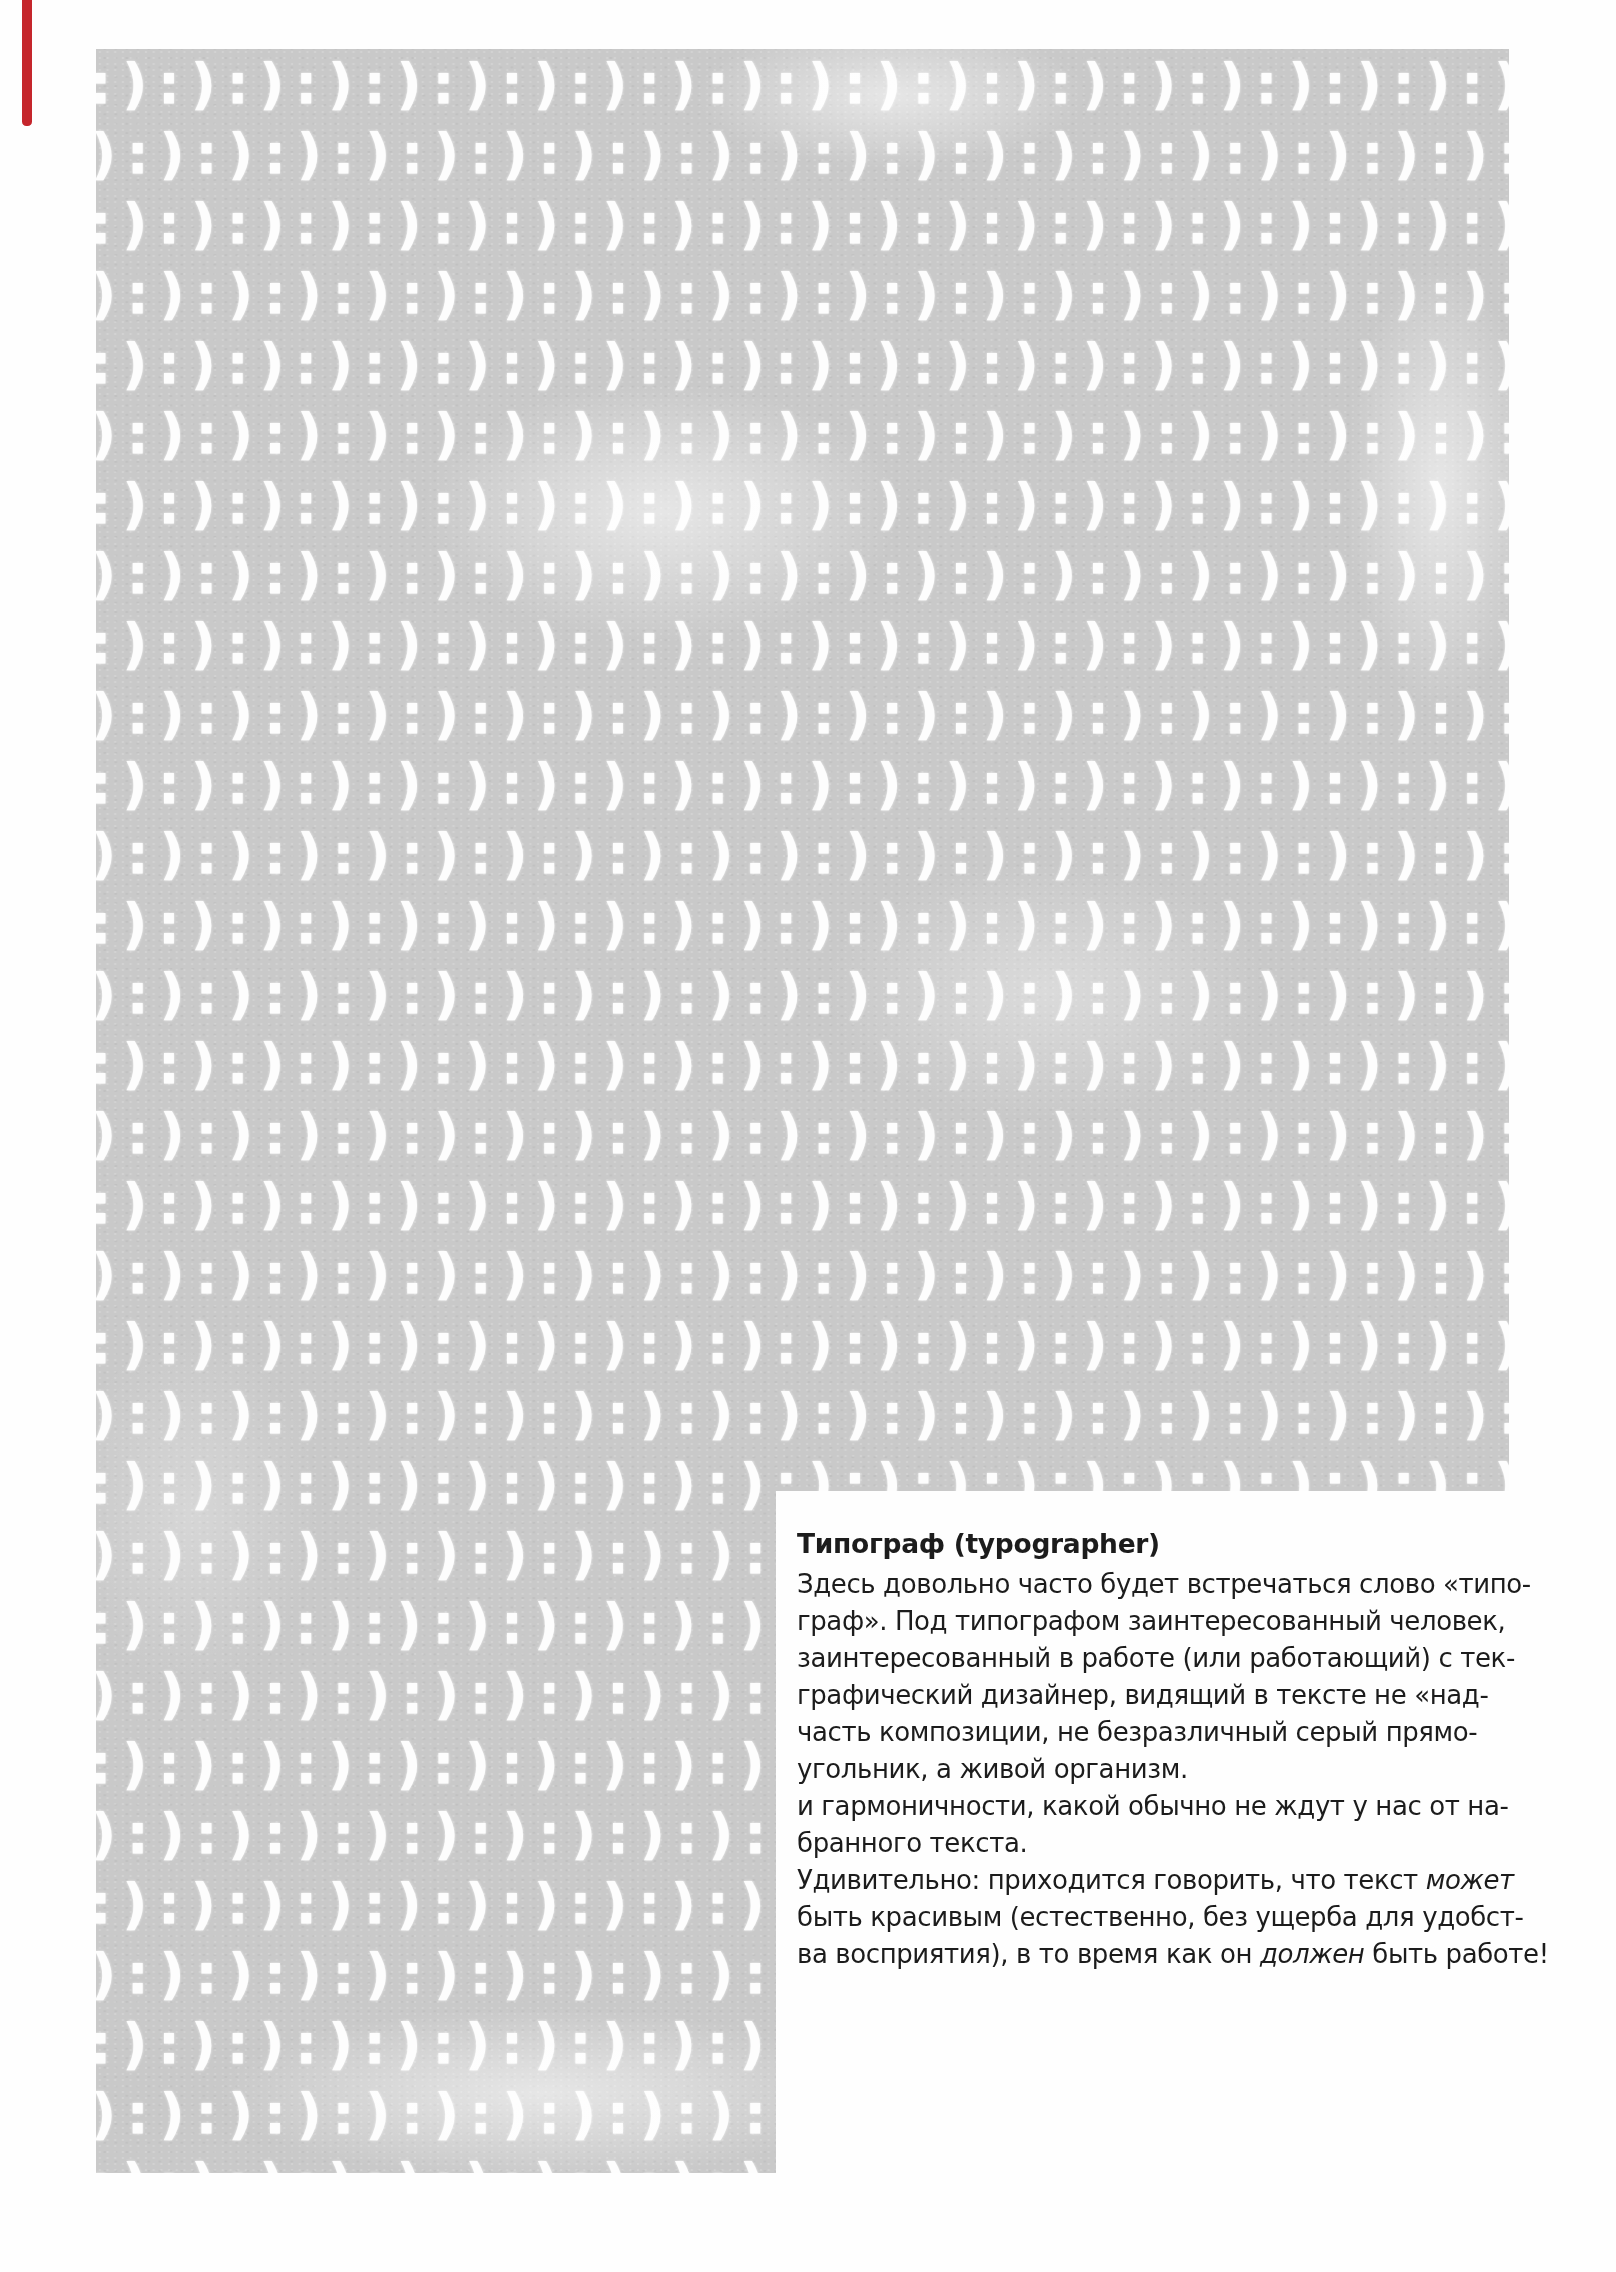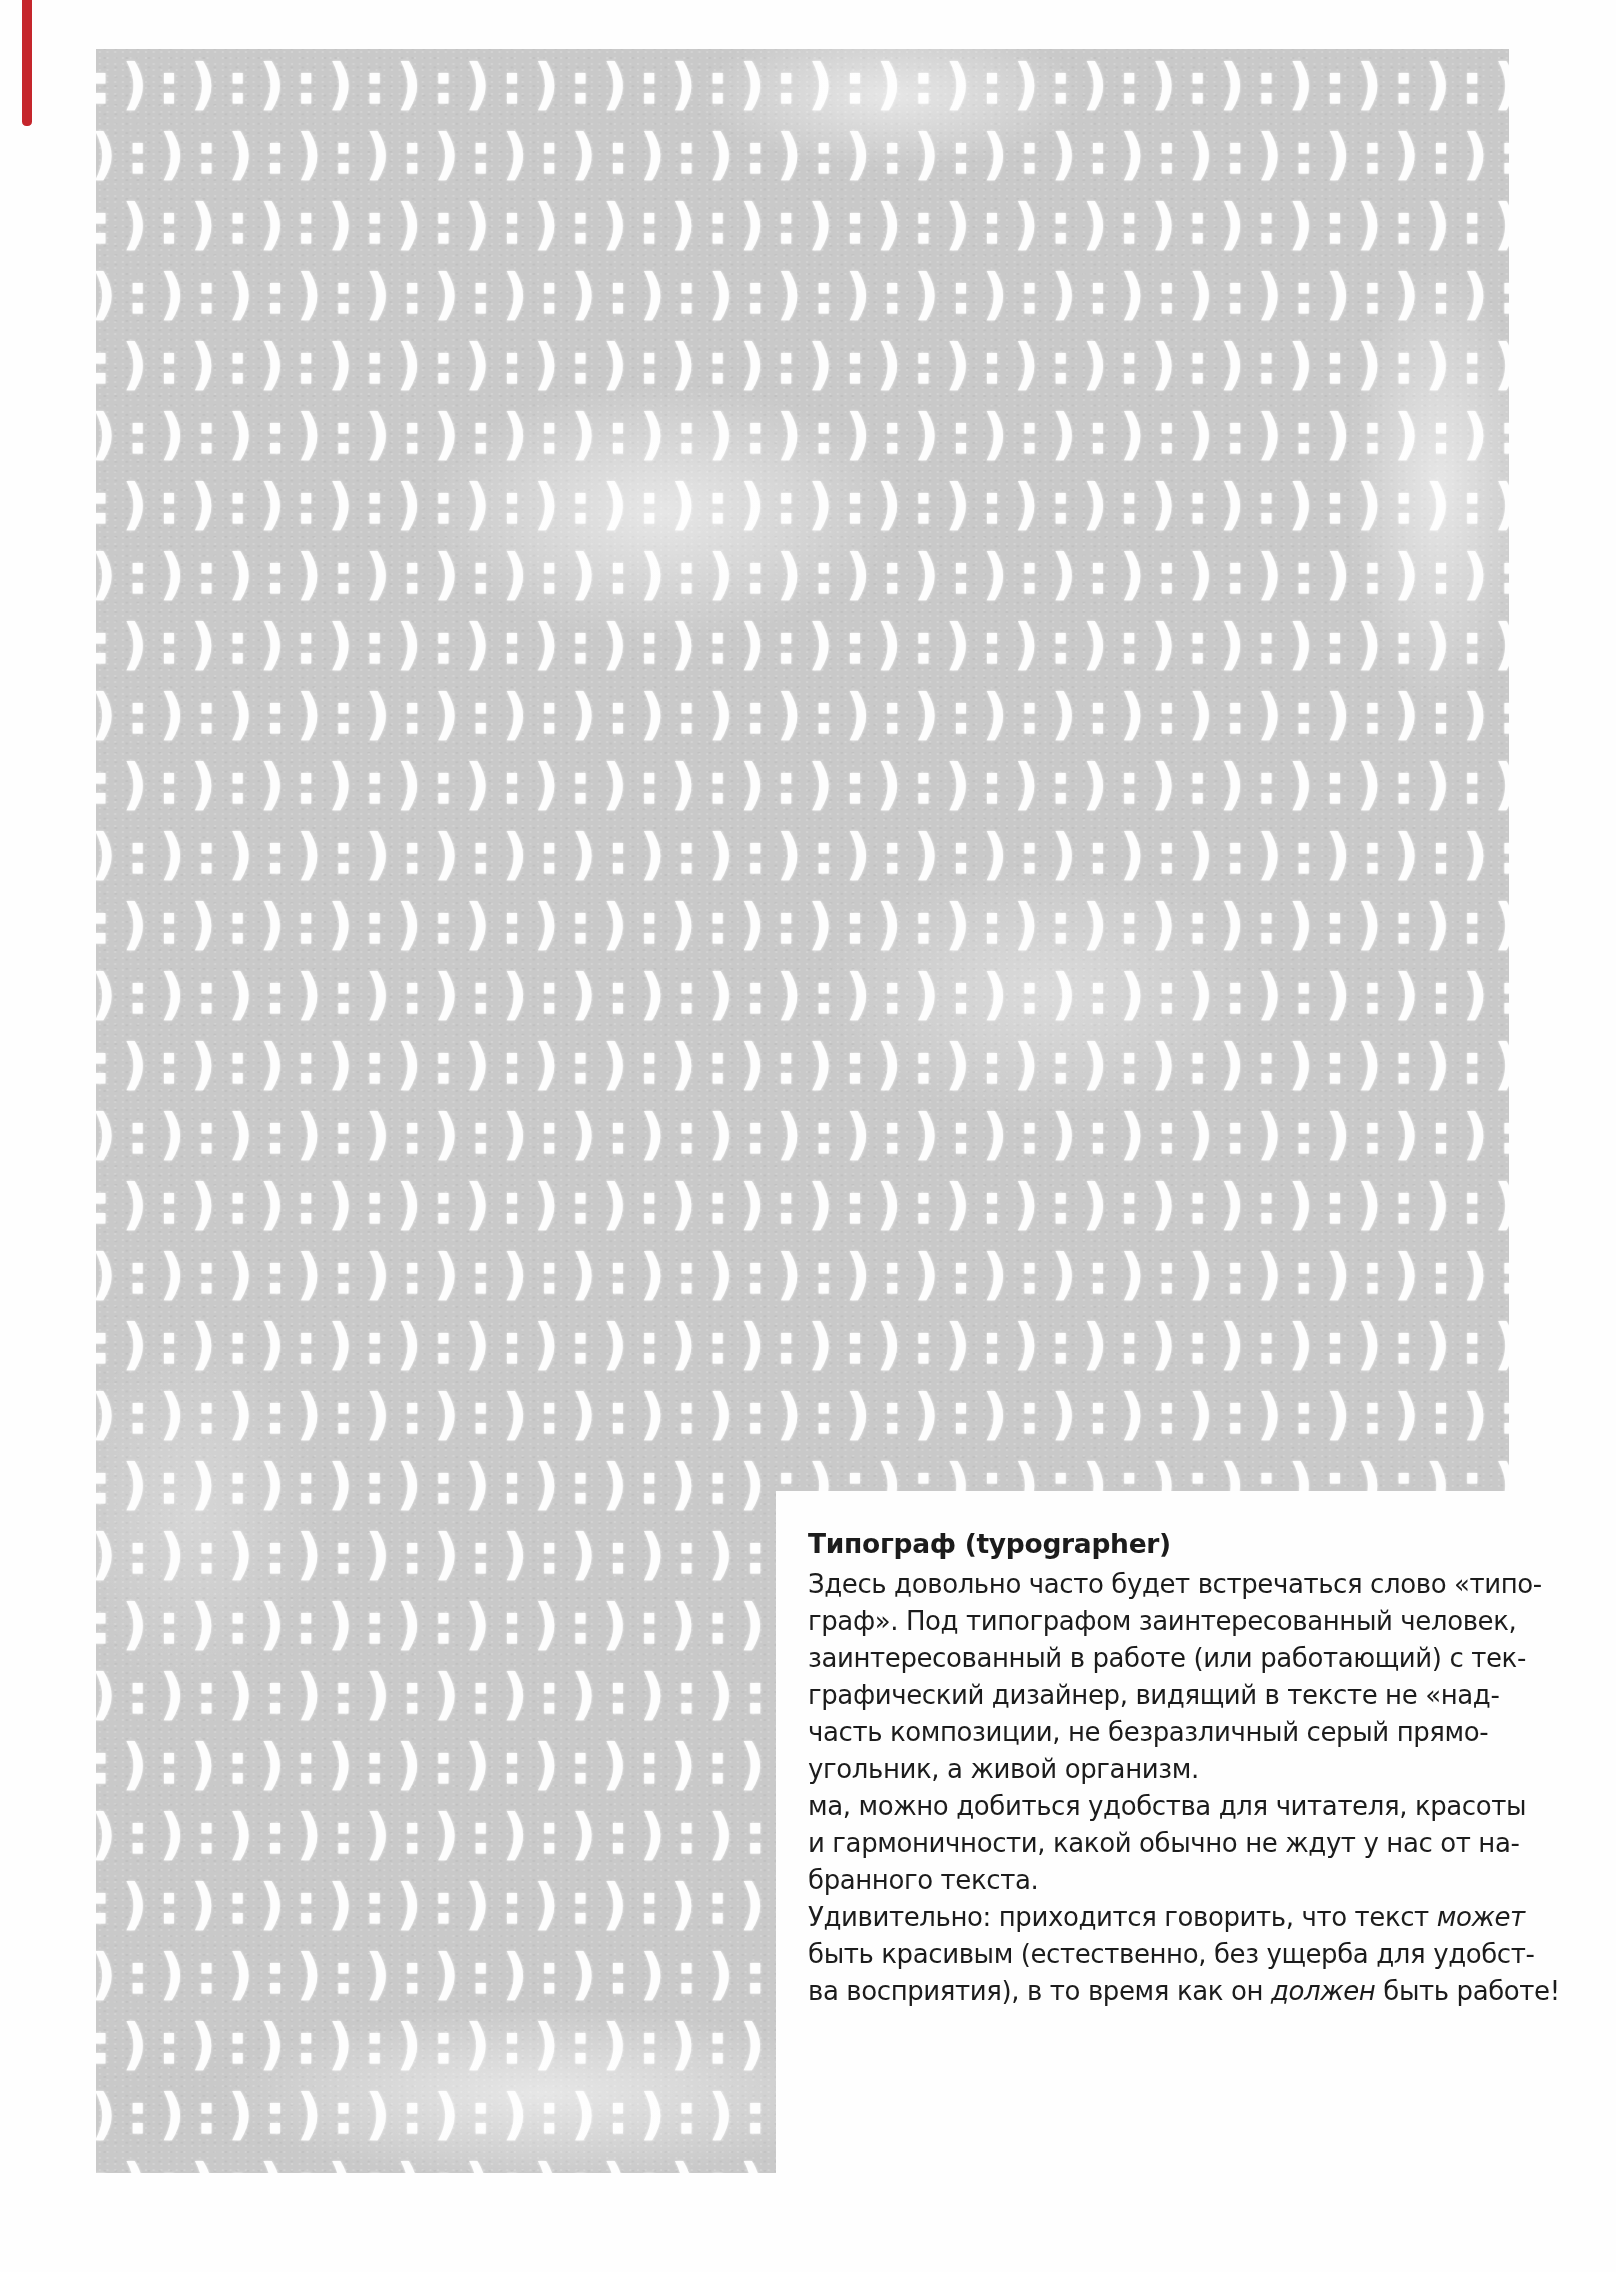--- a/index.html
+++ b/index.html
@@ -46,21 +46,21 @@
   .f3{left:599px;top:-26px;width:393px;height:145px;}
   .f4{left:120px;top:1959px;width:650px;height:171px;}
   .f5{left:727px;top:813px;width:445px;height:257px;opacity:.6;}
   .f6{left:-34px;top:1283px;width:257px;height:359px;opacity:.45;}
   
   .defbox{
     position:absolute;left:776px;top:1491px;width:841px;height:782px;
     background:#fefefe;
   }
   .definner{
-    padding:34px 0 0 32px;
+    padding:34px 0 0 21px;
     color:#1c1c1c;
   }
   .defheading{
     font-weight:bold;
     font-size:26.5px;
     line-height:38px;
     margin-bottom:1.7px;
     letter-spacing:-0.3px;
   }
   .deftext{margin-top:2.6px;}
@@ -124,21 +124,20 @@
   <div class="defbox">
     <div class="definner">
       <div class="defheading">Типограф (typographer)</div>
       <div class="deftext" id="deftext">
           <div class="tline"><span>Здесь довольно часто будет встречаться слово «типо-</span></div>
           <div class="tline"><span>граф». Под типографом заинтересованный человек,</span></div>
           <div class="tline"><span>заинтересованный в работе (или работающий) с тек-</span></div>
           <div class="tline"><span>графический дизайнер, видящий в тексте не «над-</span></div>
           <div class="tline"><span>часть композиции, не безразличный серый прямо-</span></div>
           <div class="tline"><span>угольник, а живой организм.</span></div>
-          <div class="tline"><span>ма, можно добиться удобства для читателя, красоты</span></div>
           <div class="tline"><span>и гармоничности, какой обычно не ждут у нас от на-</span></div>
           <div class="tline"><span>бранного текста.</span></div>
           <div class="tline"><span>Удивительно: приходится говорить, что текст </span><i>может</i></div>
           <div class="tline"><span>быть красивым (естественно, без ущерба для удобст-</span></div>
           <div class="tline"><span>ва восприятия), в то время как он </span><i>должен</i><span> быть работе!</span></div>
         </div>
     </div>
   </div>
 
 </div>

